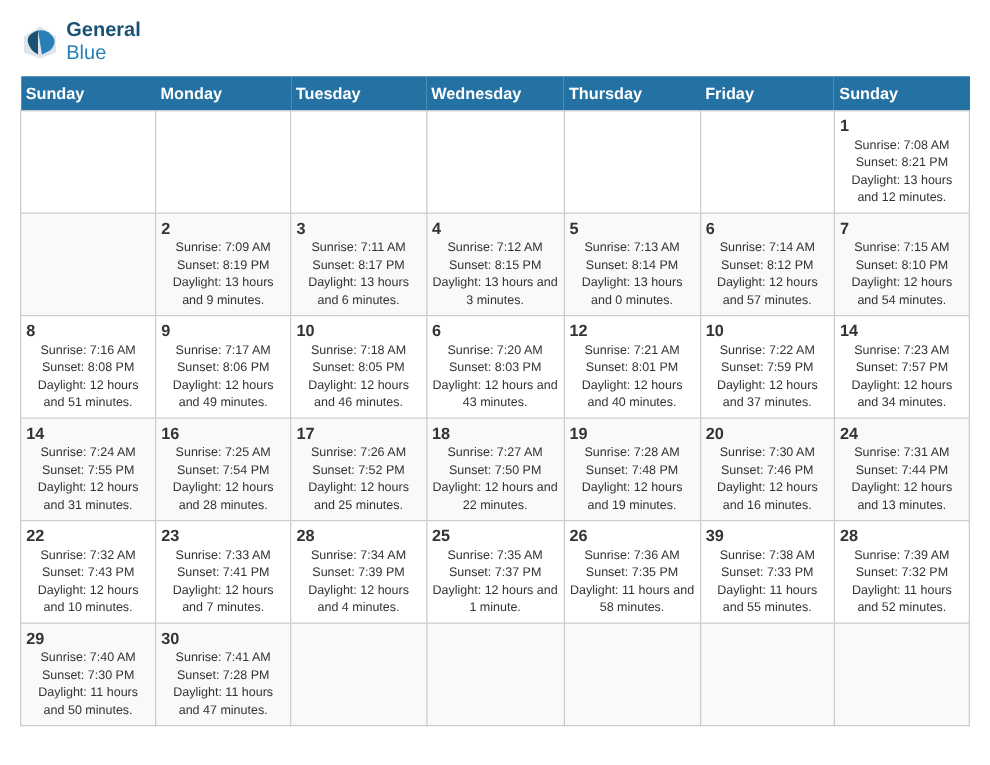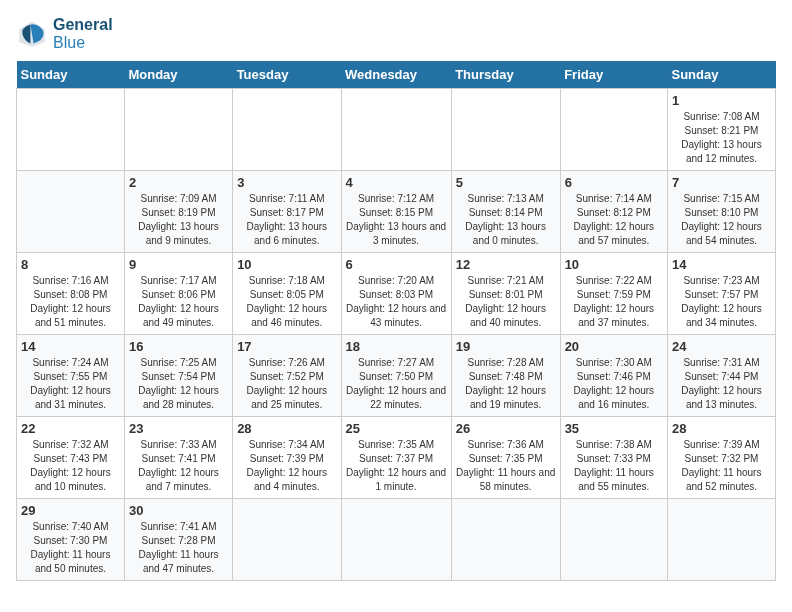--- a/index.html
+++ b/index.html
@@ -229,21 +229,21 @@
         </td>
         <td>
           <span class="day-num">25</span>
           <div class="day-detail">Sunrise: 7:35 AM<br>Sunset: 7:37 PM<br>Daylight: 12 hours and 1 minute.</div>
         </td>
         <td>
           <span class="day-num">26</span>
           <div class="day-detail">Sunrise: 7:36 AM<br>Sunset: 7:35 PM<br>Daylight: 11 hours and 58 minutes.</div>
         </td>
         <td>
-          <span class="day-num">35</span>
+          <span class="day-num">39</span>
           <div class="day-detail">Sunrise: 7:38 AM<br>Sunset: 7:33 PM<br>Daylight: 11 hours and 55 minutes.</div>
         </td>
         <td>
           <span class="day-num">28</span>
           <div class="day-detail">Sunrise: 7:39 AM<br>Sunset: 7:32 PM<br>Daylight: 11 hours and 52 minutes.</div>
         </td>
       </tr>
       <tr>
         <td>
           <span class="day-num">29</span>

